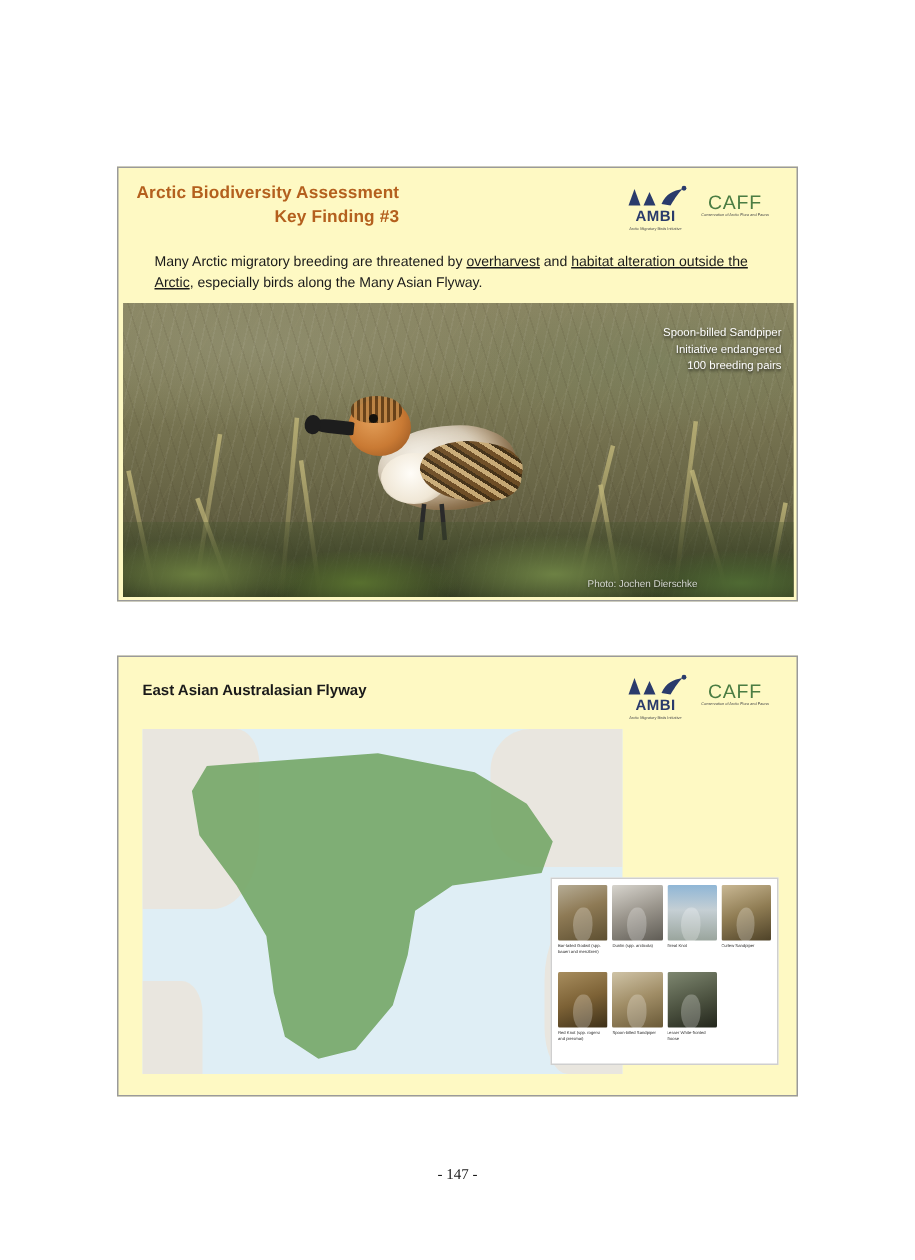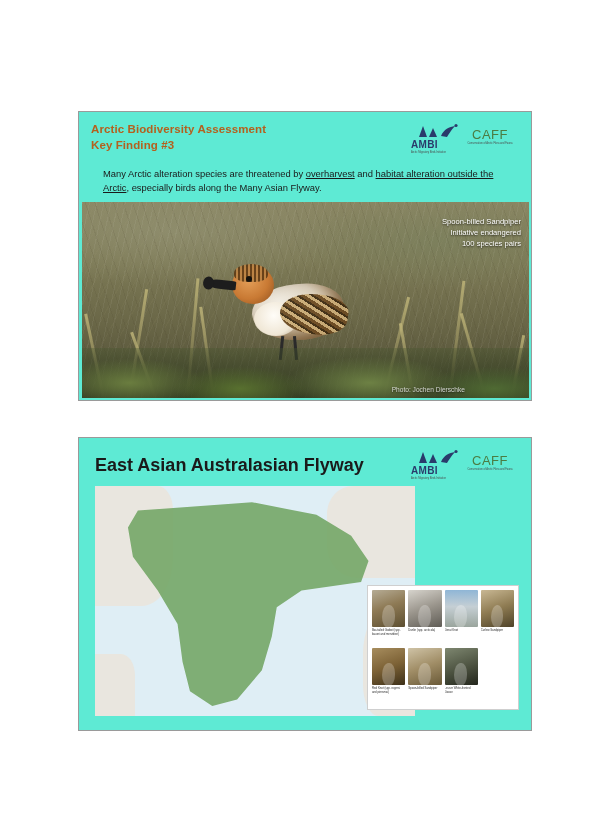--- a/index.html
+++ b/index.html
@@ -16,55 +16,55 @@
     position: relative;
     width: 610px;
     height: 840px;
     background: #ffffff;
     overflow: hidden;
   }
 
   
   .slide {
     position: absolute;
-    background: #5eead4;
+    background: #fef9c3;
     border: 1px solid #9a9a9a;
     box-sizing: border-box;
   }
   #slide1 {
     left: 78px;
     top: 111px;
     width: 454px;
     height: 290px;
   }
   .s1-title {
     position: absolute;
     left: 12px;
     top: 10px;
     font-size: 11.5px;
     font-weight: bold;
     color: #b4601e;
     line-height: 1.35;
     letter-spacing: 0.1px;
   }
-  .s1-title .l2 { display: block; }
+  .s1-title .l2 { display: block; text-align: right; }
 
   .logos {
     position: absolute;
     top: 6px;
     right: 10px;
     width: 110px;
     height: 46px;
   }
   .ambi {
     position: absolute;
     left: 0;
     top: 4px;
     width: 52px;
-    text-align: left;
+    text-align: center;
   }
   .ambi-mark {
     height: 18px;
     position: relative;
   }
   .ambi-word {
     font-size: 10px;
     font-weight: bold;
     color: #2a3b6b;
     letter-spacing: 0.3px;
@@ -273,21 +273,21 @@
   #slide2 {
     left: 78px;
     top: 437px;
     width: 454px;
     height: 294px;
   }
   .s2-title {
     position: absolute;
     left: 16px;
     top: 17px;
-    font-size: 18px;
+    font-size: 10px;
     font-weight: bold;
     color: #1a1a1a;
   }
   .map {
     position: absolute;
     left: 16px;
     top: 48px;
     width: 320px;
     height: 230px;
     background: #dfeef5;
@@ -397,21 +397,21 @@
         <div class="ambi-word">AMBI</div>
         <div class="ambi-sub">Arctic Migratory Birds Initiative</div>
       </div>
       <div class="caff">
         <div class="caff-word">CAFF</div>
         <div class="caff-sub">Conservation of Arctic Flora and Fauna</div>
       </div>
     </div>
 
     <div class="s1-body">
-      <span>Many Arctic alteration species are threatened by </span><span class="u">overharvest</span><span> and </span><span class="u">habitat alteration outside the Arctic</span><span>, especially birds along the Many Asian Flyway.</span>
+      <span>Many Arctic migratory breeding are threatened by </span><span class="u">overharvest</span><span> and </span><span class="u">habitat alteration outside the Arctic</span><span>, especially birds along the Many Asian Flyway.</span>
     </div>
 
     <div class="photo">
       <div class="photo-bg"></div>
 
       <div class="grass" style="left:20px; height:86px; transform:rotate(-12deg);"></div>
       <div class="grass" style="left:46px; height:110px; transform:rotate(9deg);"></div>
       <div class="grass" style="left:72px; height:70px; transform:rotate(-20deg);"></div>
       <div class="grass" style="left:104px; height:120px; transform:rotate(5deg);"></div>
       <div class="grass" style="left:130px; height:92px; transform:rotate(-8deg);"></div>
@@ -431,21 +431,21 @@
         <div class="eye"></div>
         <div class="leg l1"></div>
         <div class="leg l2"></div>
       </div>
 
       <div class="moss"></div>
 
       <div class="caption">
         <div>Spoon-billed Sandpiper</div>
         <div>Initiative endangered</div>
-        <div>100 species pairs</div>
+        <div>100 breeding pairs</div>
       </div>
 
       <div class="credit">Photo: Jochen Dierschke</div>
     </div>
   </div>
 
   <div class="slide" id="slide2">
 
     <div class="s2-title">East Asian Australasian Flyway</div>
 
@@ -515,13 +515,14 @@
       </div>
       <div class="pcell">
         <div class="pimg pi7">
             <div class="pi-bird"></div>
           </div>
         <span class="plabel">Lesser White-fronted Goose</span>
       </div>
     </div>
   </div>
 
+  <div class="pagenum">-  147  -</div>
 </div>
 
 </body></html>

